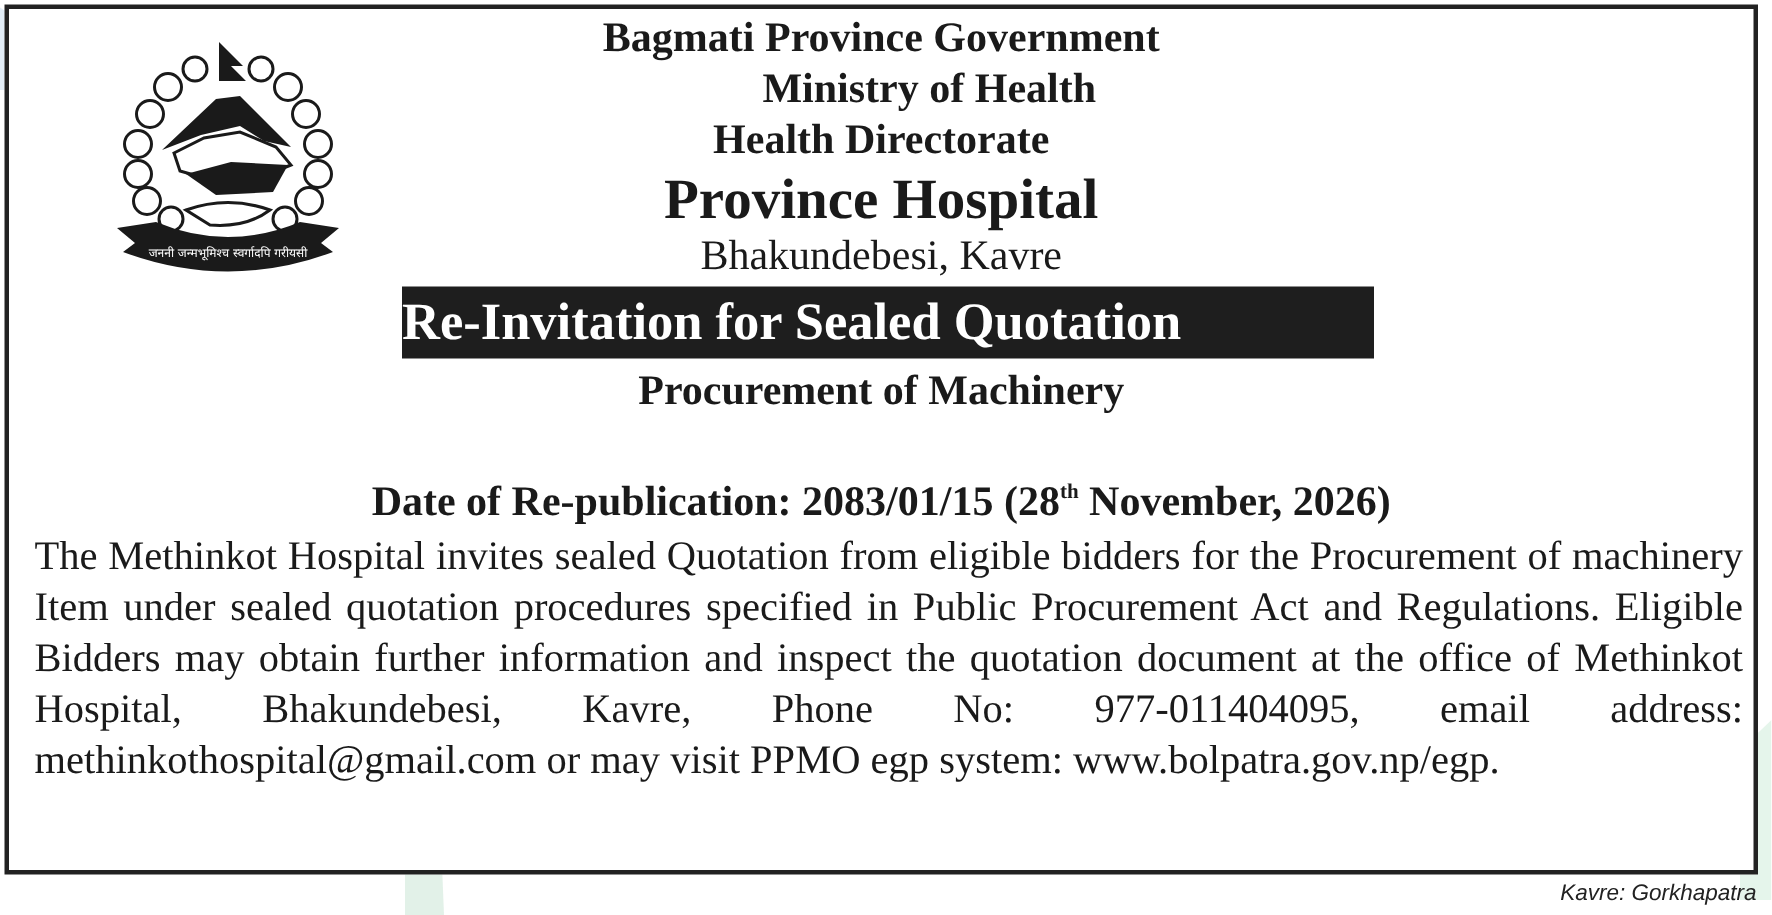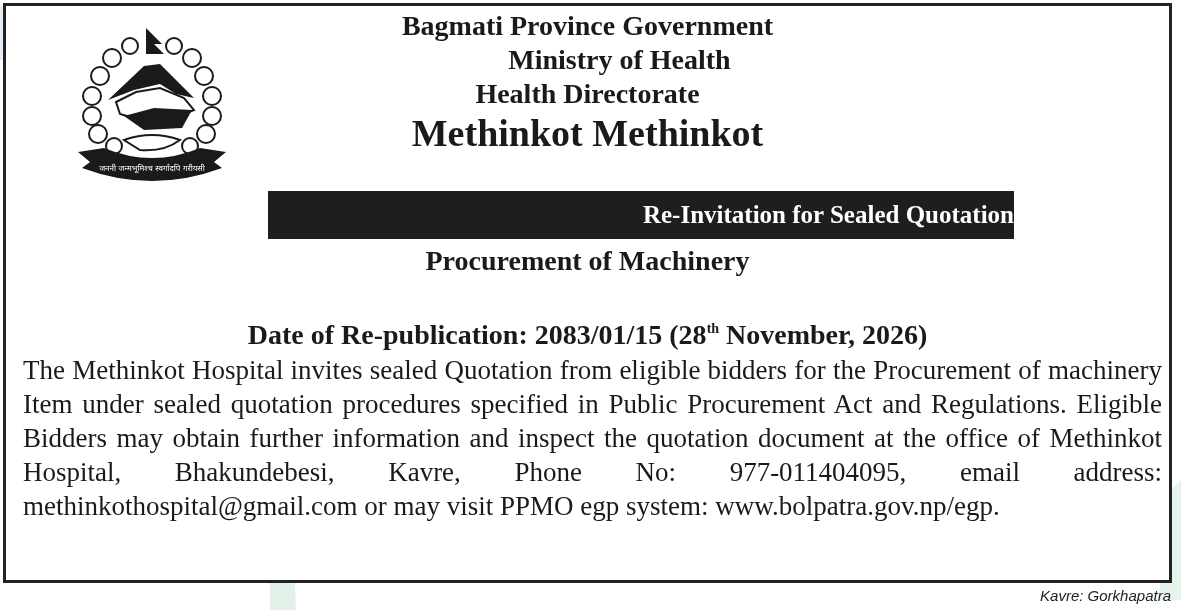--- a/index.html
+++ b/index.html
@@ -12,22 +12,22 @@
       border: 3px solid #222; background: #fff; box-sizing: content-box;
     }
     .emblem { position: absolute; left: 58px; top: 12px; width: 176px; height: 168px; }
     .hdr { position: absolute; left: 0; width: 1163px; text-align: center; font-weight: bold; white-space: nowrap; }
     .h1 { top: 3px; font-size: 28px; line-height: 34px; }
     .h2 { top: 37px; font-size: 28px; line-height: 34px; padding-left: 32px; }
     .h3 { top: 71px; font-size: 28px; line-height: 34px; }
     .h4 { top: 104px; font-size: 38px; line-height: 46px; }
     .h5 { top: 148px; font-size: 28px; line-height: 34px; font-weight: normal; }
     .banner {
-      position: absolute; left: 262px; top: 185px; width: 746px; height: 48px; background: #1e1e1e;
-      color: #fff; text-align: right; font-weight: bold; font-size: 25px; line-height: 48px; white-space: nowrap;
+      position: absolute; left: 262px; top: 185px; width: 648px; height: 48px; background: #1e1e1e;
+      color: #fff; text-align: left; font-weight: bold; font-size: 35px; line-height: 48px; white-space: nowrap;
     }
     .s1 { top: 238px; font-size: 28px; line-height: 34px; }
     .s2 { top: 272px; font-size: 28px; line-height: 34px; }
     .s3 { top: 306px; font-size: 28px; line-height: 34px; }
     sup { font-size: 14px; vertical-align: 11px; }
     .body-text {
       position: absolute; left: 17px; top: 347px; width: 1139px; font-size: 27px; line-height: 34px;
       text-align: justify; text-align-last: left;
     }
     .signatory {
@@ -83,21 +83,22 @@
 
     <path d="M60,122 Q88,112 116,122 Q100,134 76,132 Z" fill="#fff" stroke="#1a1a1a" stroke-width="2"></path>
 
     <path d="M14,134 L40,130 Q88,150 136,130 L162,134 L150,144 L158,150 Q88,176 18,150 L26,144 Z" fill="#1a1a1a"></path>
     <text x="88" y="153" text-anchor="middle" font-family="DejaVu Sans, sans-serif" font-size="8" fill="#fff">जननी जन्मभूमिश्च स्वर्गादपि गरीयसी</text>
   </svg>
 
   <div class="hdr h1">Bagmati Province Government</div>
   <div class="hdr h2">Ministry of Health</div>
   <div class="hdr h3">Health Directorate</div>
-  <div class="hdr h4">Methinkot Methinkot</div>
+  <div class="hdr h4">Province Hospital</div>
+  <div class="hdr h5">Bhakundebesi, Kavre</div>
 
   <div class="banner">
     <span>Re-Invitation for Sealed Quotation</span>
   </div>
 
   <div class="hdr s1">Procurement of Machinery</div>
   <div class="hdr s3"><span>Date of Re-publication: 2083/01/15 (28</span><sup>th</sup><span> November, 2026)</span></div>
 
   <div class="body-text">The Methinkot Hospital invites sealed Quotation from eligible bidders for the Procurement of machinery Item under sealed quotation procedures specified in Public Procurement Act and Regulations. Eligible Bidders may obtain further information and inspect the quotation document at the office of Methinkot Hospital, Bhakundebesi, Kavre, Phone No: 977-011404095, email address: methinkothospital@gmail.com or may visit PPMO egp system: www.bolpatra.gov.np/egp.</div>
 

